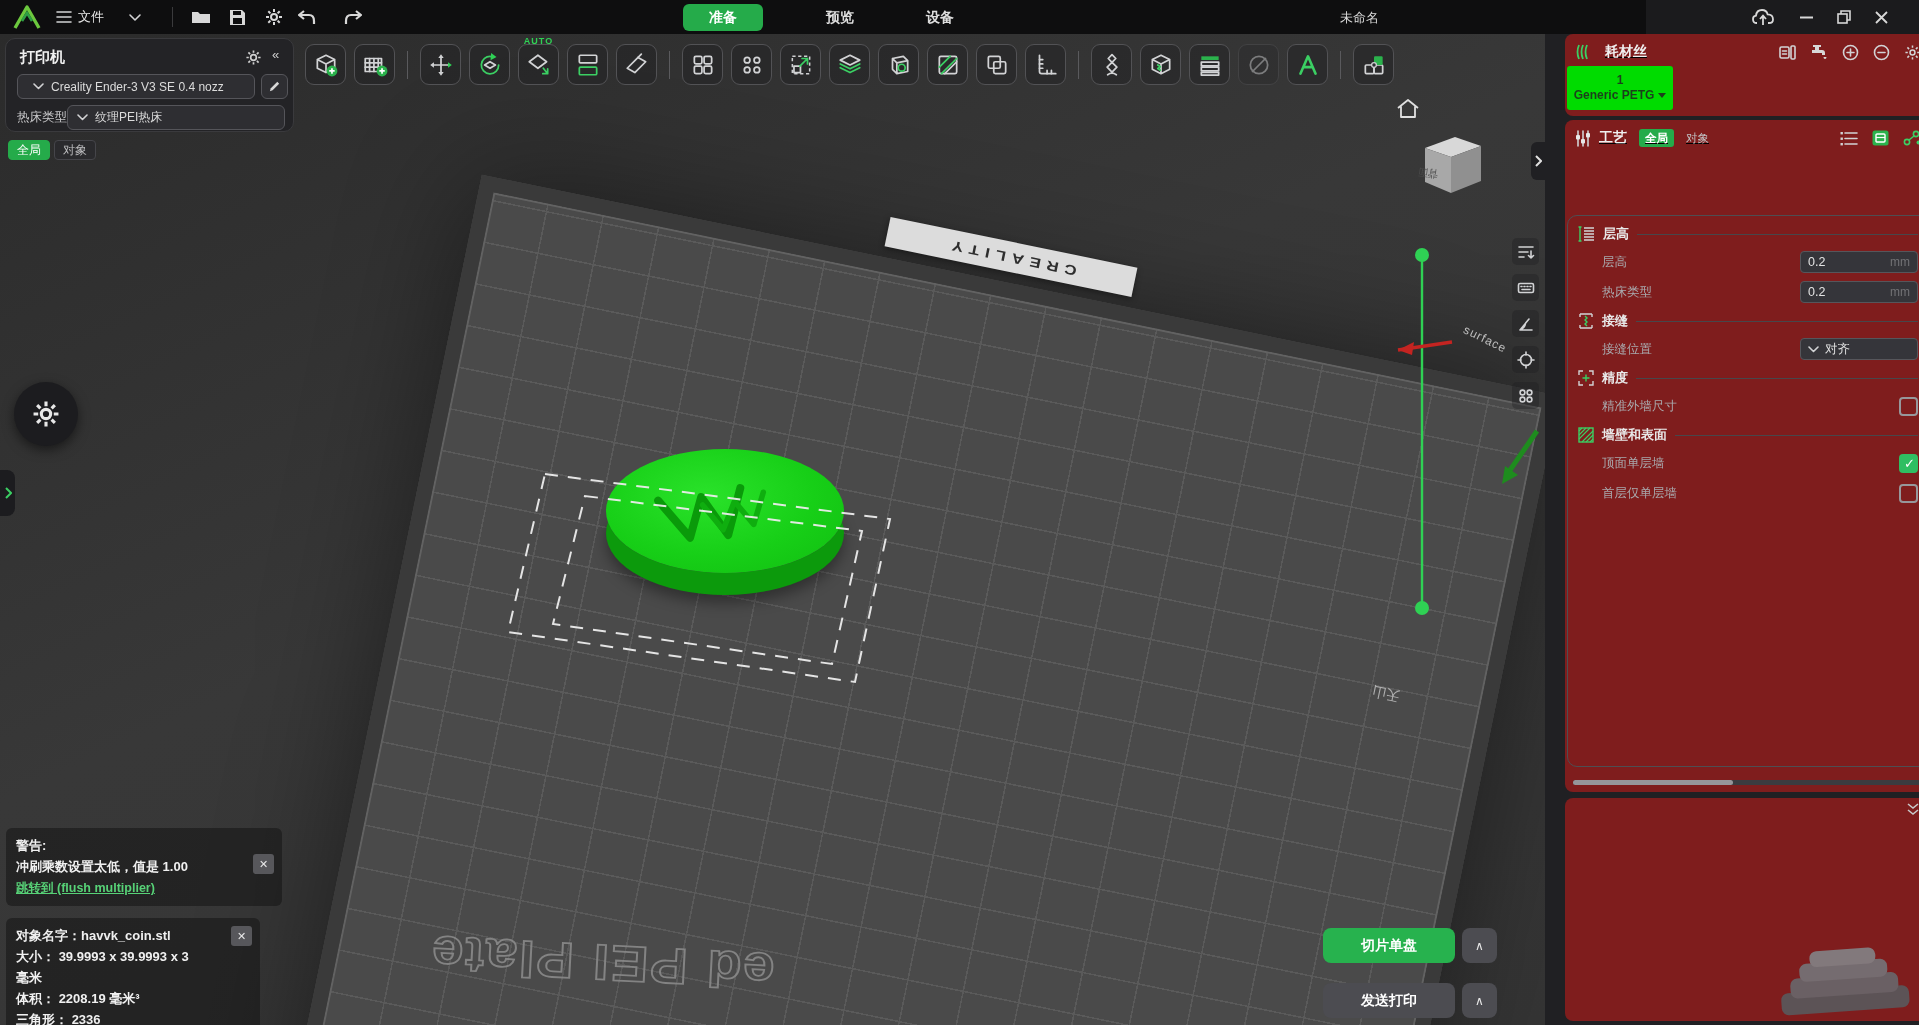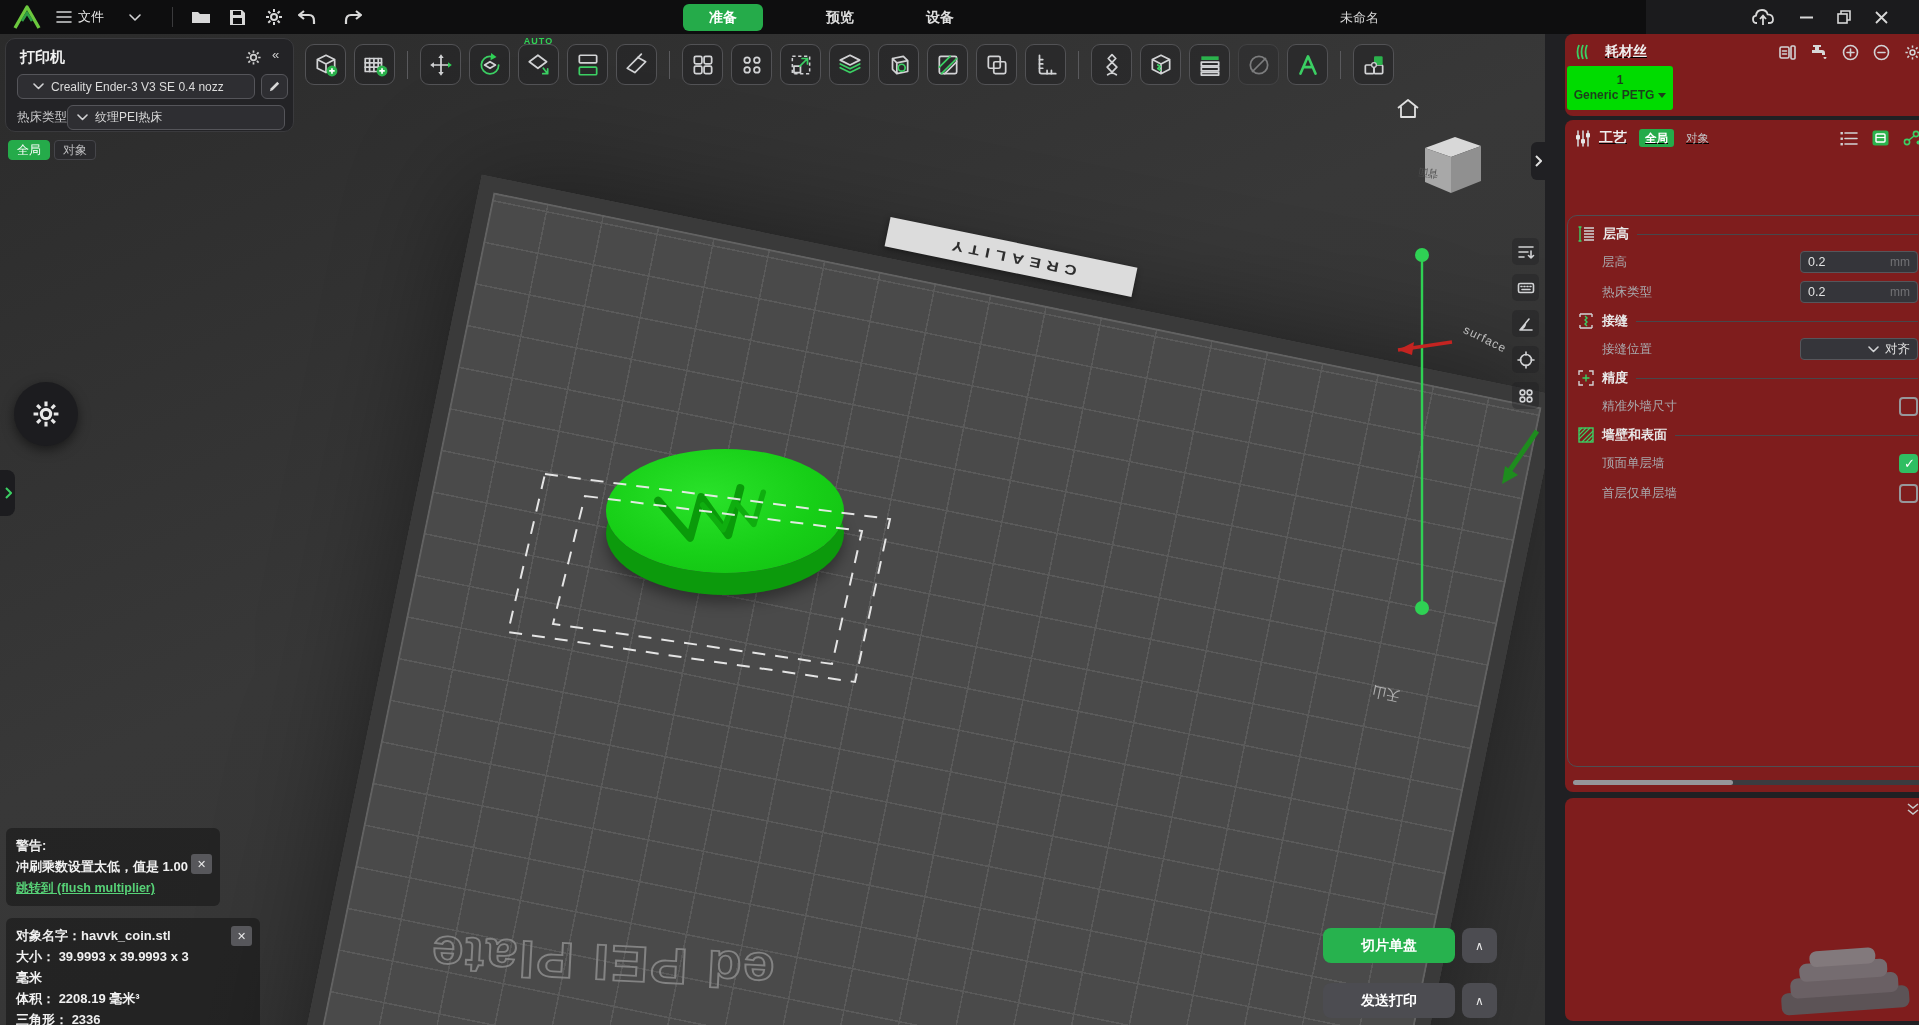--- a/index.html
+++ b/index.html
@@ -97,21 +97,21 @@
   .nav-cube { position:absolute; left:1416px; top:92px; z-index:30; }
   .expand-tab { position:absolute; left:1531px; top:108px; width:14px; height:38px; background:#202023;
     border-radius:6px 0 0 6px; display:flex; align-items:center; justify-content:center; z-index:30; }
   .mini-bar { position:absolute; left:1512px; top:204px; display:flex; flex-direction:column; gap:9px; z-index:30; }
   .mbtn { width:27px; height:27px; display:flex; align-items:center; justify-content:center;
     border-radius:5px; background:rgba(30,30,32,.35); }
 
   
   .hud-box { position:absolute; left:6px; background:rgba(20,20,20,.55); border-radius:6px;
     padding:7px 10px; color:#f0f0f0; font-size:13px; font-weight:bold; line-height:21px; z-index:40; }
-  .warn-box { top:794px; width:214px; }
+  .warn-box { top:794px; width:276px; }
   .warn-link { color:#57d277; text-decoration:underline; font-weight:bold; font-size:12.5px; }
   .info-box { top:884px; width:254px; padding-bottom:24px; }
   .xbtn { position:absolute; right:8px; top:8px; width:21px; height:20px; background:#57575b;
     border-radius:3px; color:#e8e8e8; font-size:11px; display:flex; align-items:center;
     justify-content:center; font-weight:normal; }
 
   
   .slice-row { position:absolute; left:1323px; z-index:40; display:flex; gap:7px; }
   .btn-main { width:132px; height:35px; border-radius:8px; display:flex; align-items:center;
     justify-content:center; color:#fff; font-size:14px; font-weight:bold; }
@@ -141,21 +141,21 @@
   .pchip.active { background:#25ab4a; color:#fff; font-weight:bold; }
   .preset-row { display:flex; align-items:center; gap:12px; padding:9px 10px 0 4px; }
   .preset-dd { width:274px; }
   .settings { position:absolute; left:2px; top:95px; width:362px; height:552px;
     border:1px solid #4e4e52; border-radius:10px; padding:0 10px; overflow:hidden; }
   .sec-h { display:flex; align-items:center; gap:8px; margin-top:9px; }
   .sec-t { color:#e8e8e8; font-size:13px; font-weight:bold; }
   .rule { flex:1; height:1px; background:#47474b; }
   .row { display:flex; align-items:center; margin:8px 0 8px 24px; height:22px; }
   .rlabel { color:#a9a9ad; font-size:12.5px; }
-  .rctrl { margin-left:auto;justify-content:flex-end; }
+  .rctrl { margin-left:auto; }
   .num { width:118px; height:22px; background:#35353a; border:1px solid #56565b; border-radius:4px;
     display:flex; align-items:center; padding:0 7px; }
   .num input { width:70px; background:transparent; border:none; outline:none; color:#e3e3e3;
     font-size:12.5px; font-family:inherit; }
   .unit { margin-left:auto; color:#717175; font-size:12px; }
   .sel { width:118px; height:22px; background:#35353a; border:1px solid #56565b; border-radius:4px;
     display:flex; align-items:center; gap:6px; padding:0 7px; color:#e3e3e3; font-size:12.5px; }
   .cb { width:19px; height:19px; border:2px solid #97979b; border-radius:4px; position:relative; }
   .cb.checked { background:#2fbe62; border-color:#2fbe62; }
   .cb.checked::after { content:"✓"; position:absolute; left:3px; top:0px; color:#fff; font-size:13px;

